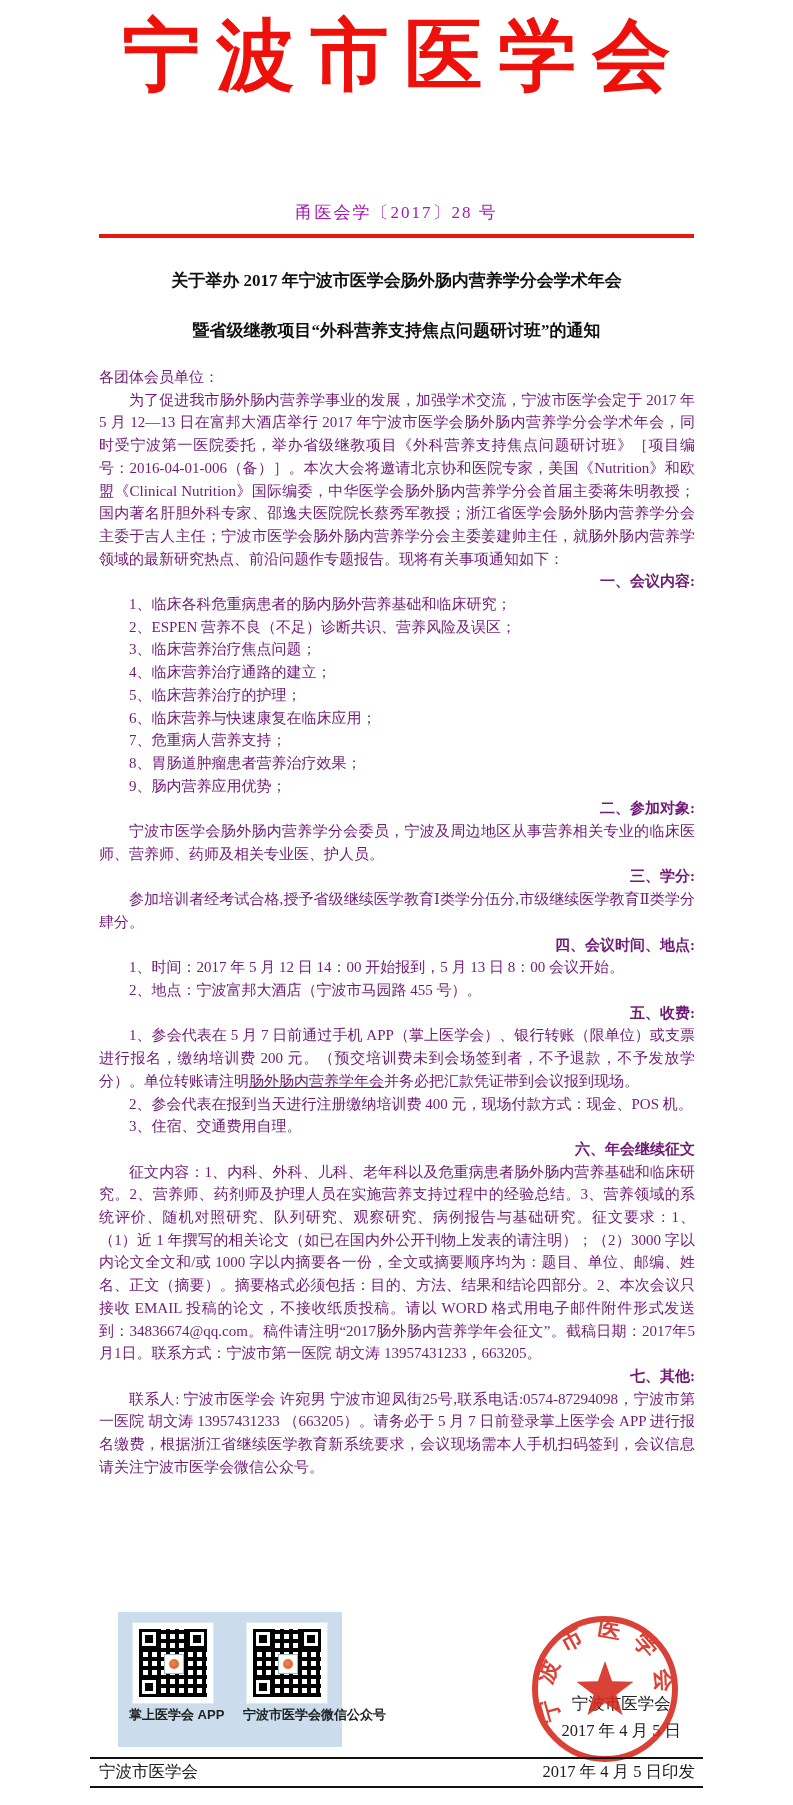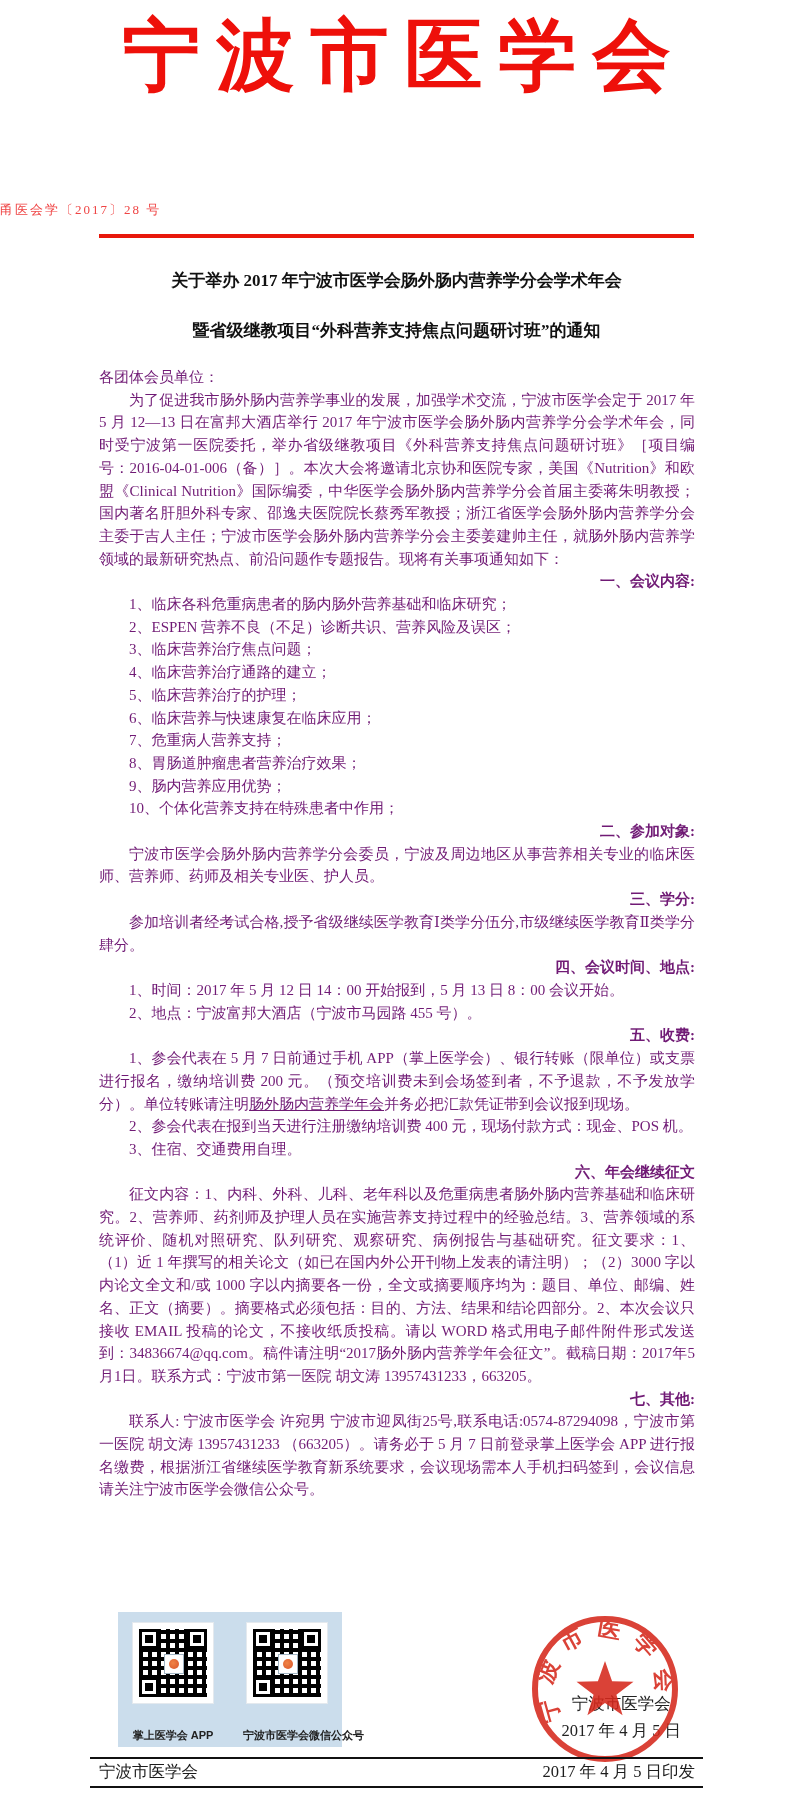--- a/index.html
+++ b/index.html
@@ -4,22 +4,22 @@
 <style>
   html,body{margin:0;padding:0;background:#fff;}
   .page{position:relative;width:793px;height:1805px;background:#fff;overflow:hidden;
         font-family:"Liberation Serif","DejaVu Serif",serif;color:#1c1c1c;}
 
   
   .org-title{position:absolute;top:4px;left:0;right:0;text-align:center;
     font-size:78px;font-weight:bold;color:#ee100a;letter-spacing:16px;text-indent:16px;
     white-space:nowrap;}
 
-  .doc-number{position:absolute;top:201px;left:0;right:0;text-align:left;
-    font-size:13px;letter-spacing:2px;color:#ef4444;}
+  .doc-number{position:absolute;top:201px;left:0;right:0;text-align:center;
+    font-size:17px;letter-spacing:2px;color:#a21caf;}
 
   .red-rule{position:absolute;top:234px;left:99px;width:595px;height:4px;background:#e8170b;}
 
   .main-title{position:absolute;top:256px;left:40px;right:40px;text-align:center;
     font-size:17px;font-weight:bold;line-height:50px;color:#111;}
 
   
   .doc-body{position:absolute;top:366px;left:99px;width:596px;
     font-size:15px;line-height:22.7px;color:#701a75;}
   .para{margin:0;text-indent:2em;text-align:justify;}
@@ -40,21 +40,21 @@
       repeating-linear-gradient(0deg,#000 0 4px,#fff 4px 9px);}
   .finder{position:absolute;width:14px;height:14px;border:3px solid #000;background:#fff;}
   .finder::after{content:"";position:absolute;left:3px;top:3px;width:8px;height:8px;background:#000;}
   .finder.tl{left:0;top:0;}
   .finder.tr{right:0;top:0;}
   .finder.bl{left:0;bottom:0;}
   .qr-logo{position:absolute;left:25px;top:25px;width:18px;height:18px;background:#fff;
     border:1px solid #9fb3c2;display:flex;align-items:center;justify-content:center;}
   .qr-logo::after{content:"";width:10px;height:10px;border-radius:50%;
     background:radial-gradient(circle at 40% 40%, #f08447, #d8542a);}
-  .qr-label{margin-top:24px;font-size:11px;font-weight:bold;color:#222;
+  .qr-label{margin-top:2px;font-size:13px;font-weight:bold;color:#222;
     font-family:"Liberation Sans","DejaVu Sans",sans-serif;white-space:nowrap;}
 
   
   .sign-block{position:absolute;top:1690px;right:112px;text-align:center;
     font-size:16.5px;line-height:27px;color:#222;}
   .seal{position:absolute;left:526px;top:1610px;width:158px;height:158px;opacity:.88;pointer-events:none;}
 
   
   .footer-rule{position:absolute;left:90px;width:613px;height:2px;background:#111;}
   .footer-rule.top{top:1757px;}
@@ -84,21 +84,20 @@
       <p class="para heading"><span class="seg">一、会议内容:</span></p>
       <p class="para indent"><span class="seg">1、临床各科危重病患者的肠内肠外营养基础和临床研究；</span></p>
       <p class="para indent"><span class="seg">2、ESPEN 营养不良（不足）诊断共识、营养风险及误区；</span></p>
       <p class="para indent"><span class="seg">3、临床营养治疗焦点问题；</span></p>
       <p class="para indent"><span class="seg">4、临床营养治疗通路的建立；</span></p>
       <p class="para indent"><span class="seg">5、临床营养治疗的护理；</span></p>
       <p class="para indent"><span class="seg">6、临床营养与快速康复在临床应用；</span></p>
       <p class="para indent"><span class="seg">7、危重病人营养支持；</span></p>
       <p class="para indent"><span class="seg">8、胃肠道肿瘤患者营养治疗效果；</span></p>
       <p class="para indent"><span class="seg">9、肠内营养应用优势；</span></p>
-      <p class="para indent"><span class="seg">10、个体化营养支持在特殊患者中作用；</span></p>
       <p class="para heading"><span class="seg">二、参加对象:</span></p>
       <p class="para indent"><span class="seg">宁波市医学会肠外肠内营养学分会委员，宁波及周边地区从事营养相关专业的临床医师、营养师、药师及相关专业医、护人员。</span></p>
       <p class="para heading"><span class="seg">三、学分:</span></p>
       <p class="para indent"><span class="seg">参加培训者经考试合格,授予省级继续医学教育Ⅰ类学分伍分,市级继续医学教育Ⅱ类学分肆分。</span></p>
       <p class="para heading"><span class="seg">四、会议时间、地点:</span></p>
       <p class="para indent"><span class="seg">1、时间：2017 年 5 月 12 日 14：00 开始报到，5 月 13 日 8：00 会议开始。</span></p>
       <p class="para indent"><span class="seg">2、地点：宁波富邦大酒店（宁波市马园路 455 号）。</span></p>
       <p class="para heading"><span class="seg">五、收费:</span></p>
       <p class="para indent"><span class="seg">1、参会代表在 5 月 7 日前通过手机 APP（掌上医学会）、银行转账（限单位）或支票进行报名，缴纳培训费 200 元。（预交培训费未到会场签到者，不予退款，不予发放学分）。单位转账请注明</span><span class="seg b u">肠外肠内营养学年会</span><span class="seg">并务必把汇款凭证带到会议报到现场。</span></p>
       <p class="para indent"><span class="seg">2、参会代表在报到当天进行注册缴纳培训费 400 元，现场付款方式：现金、POS 机。</span></p>

